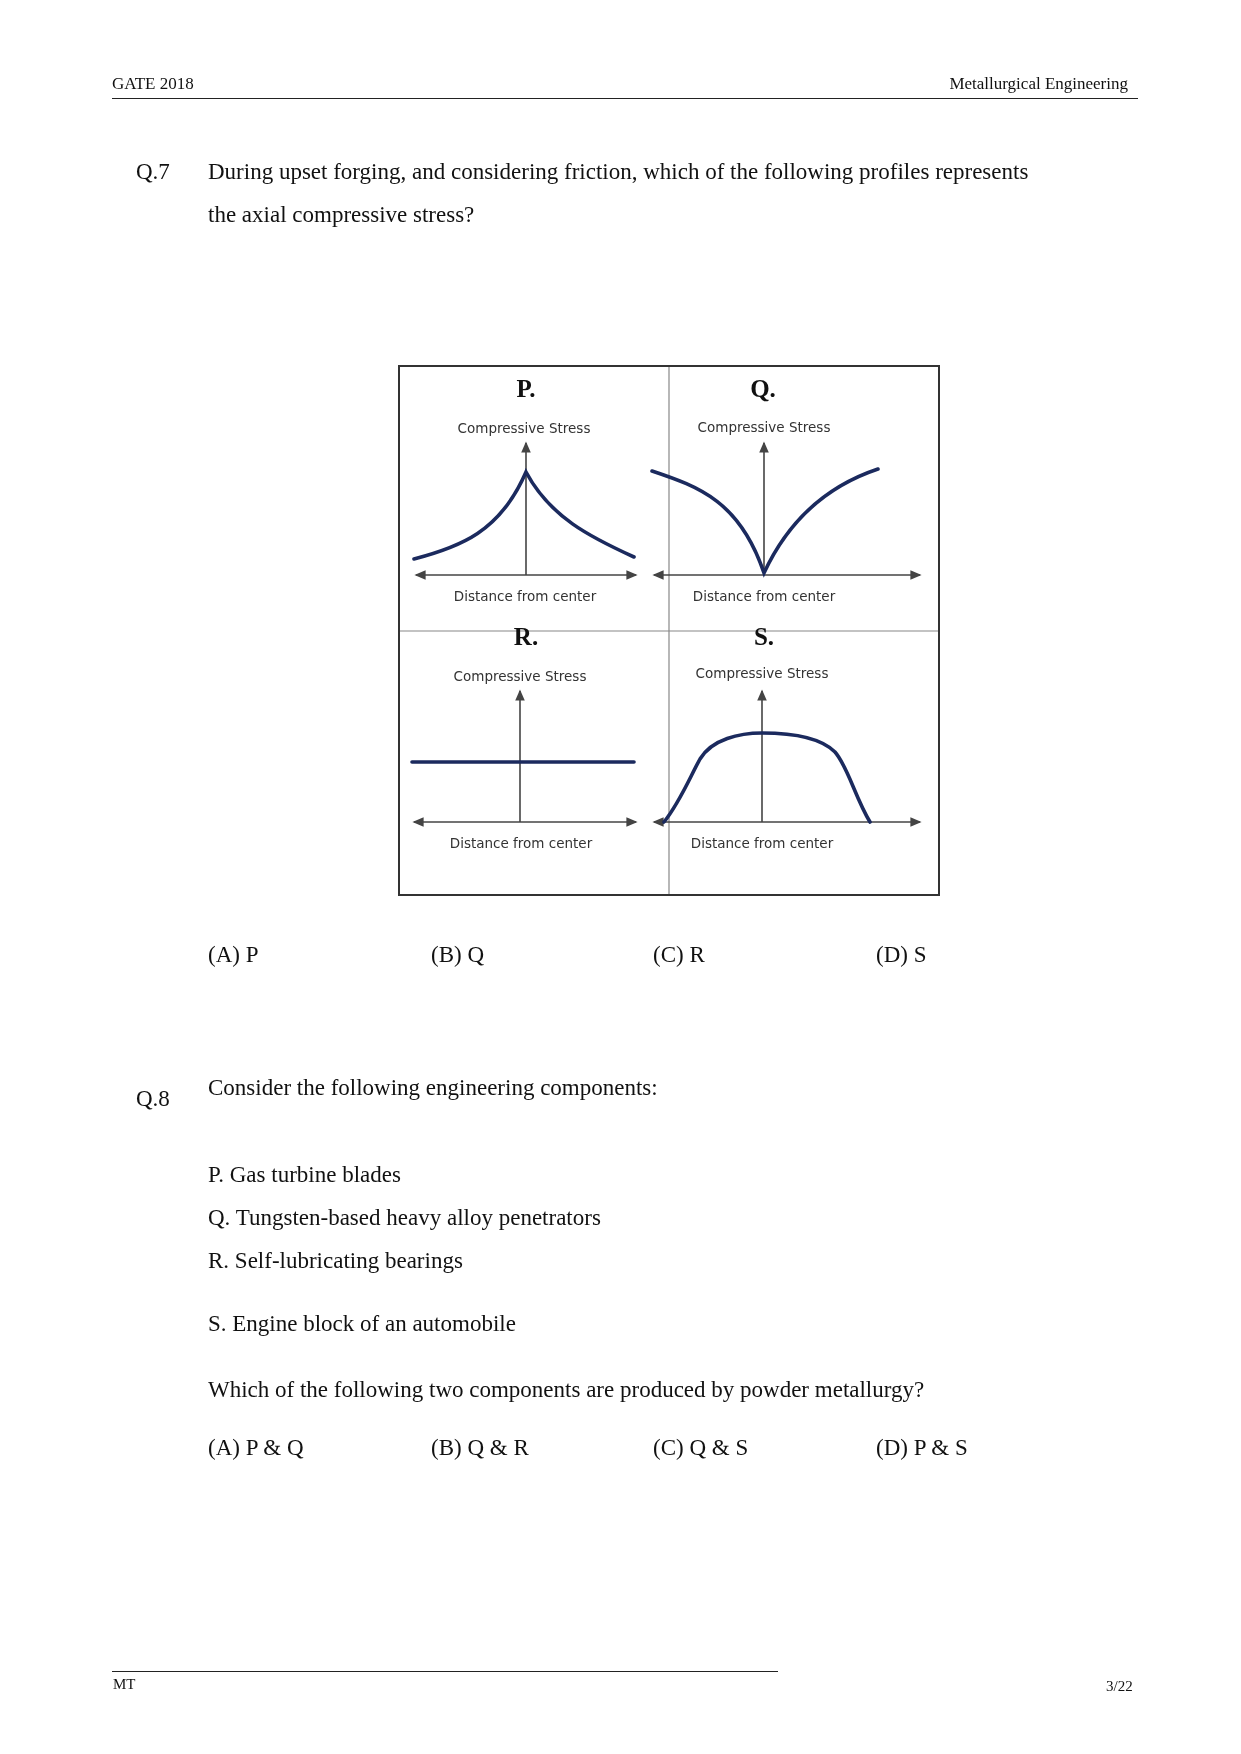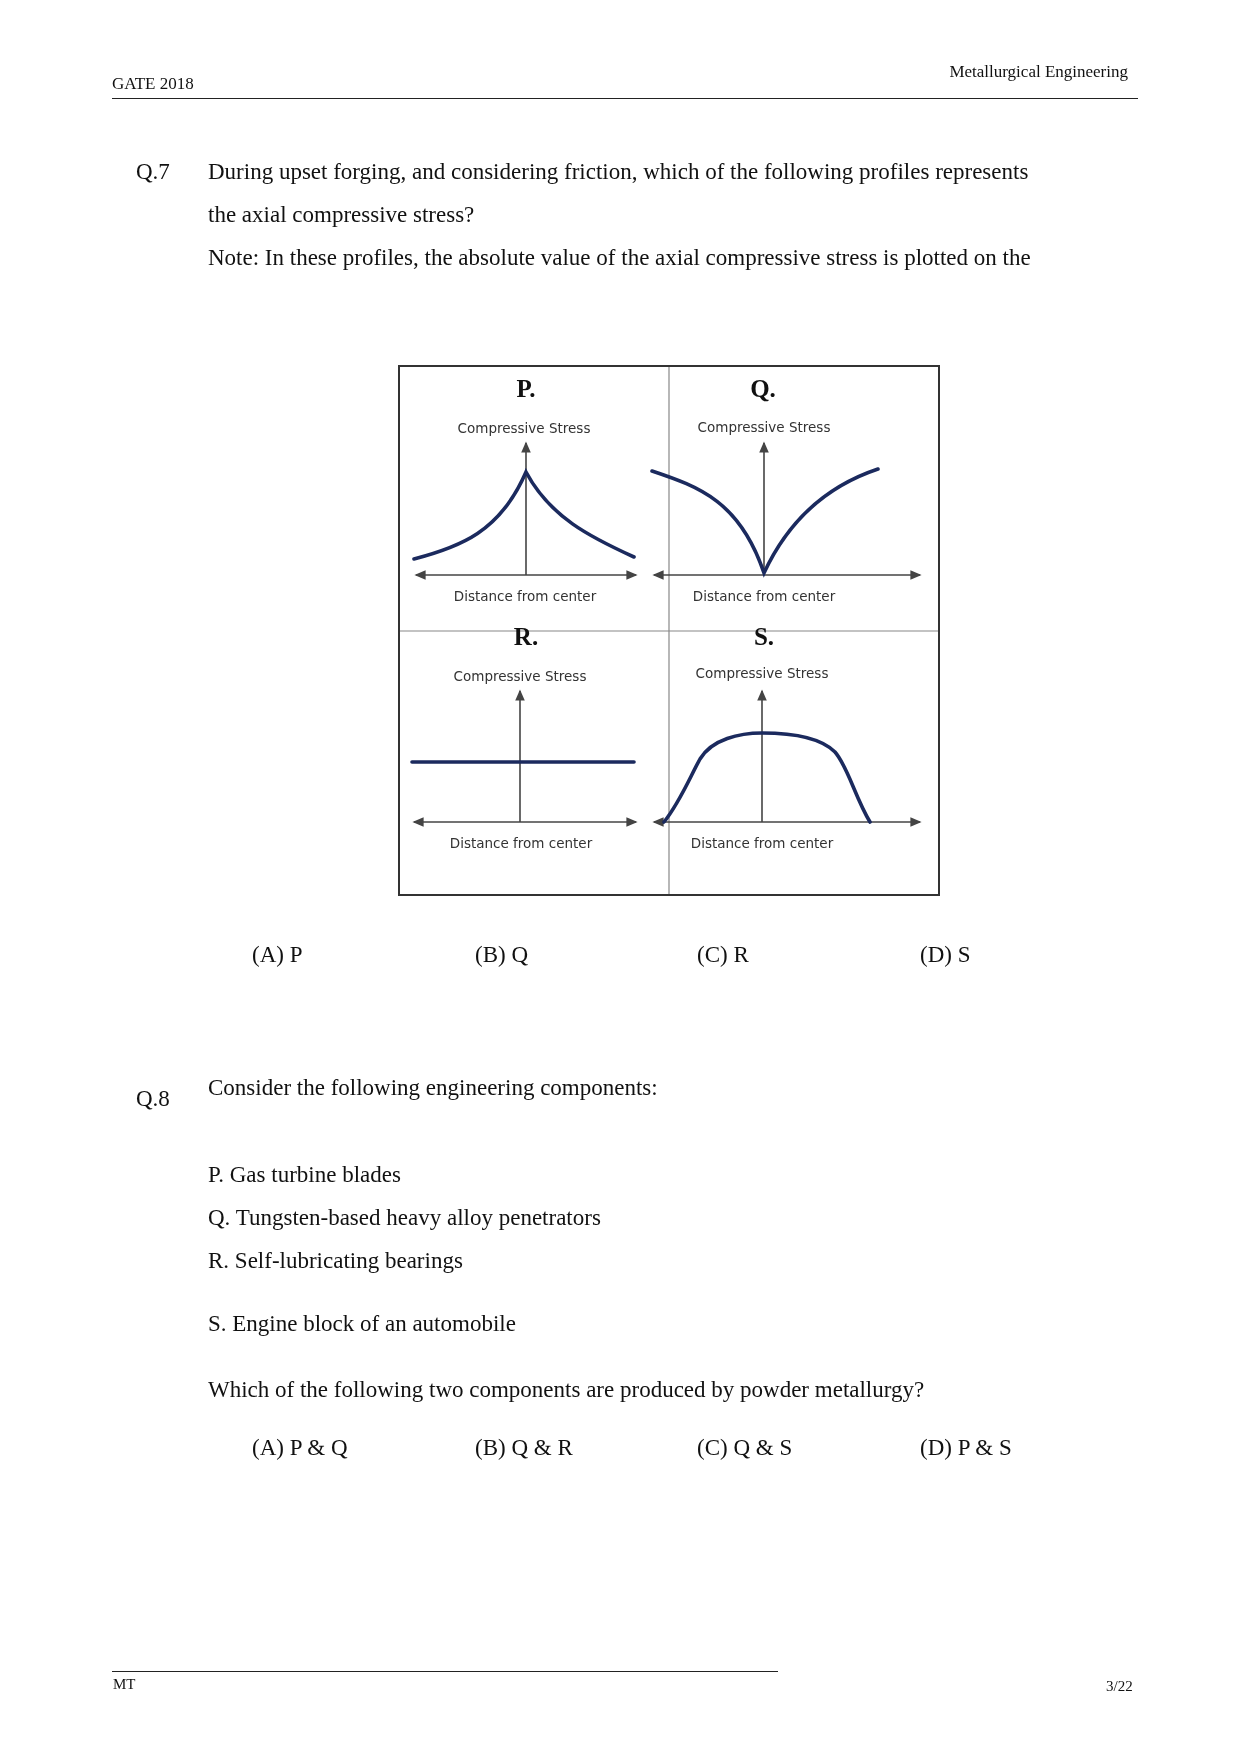--- a/index.html
+++ b/index.html
@@ -1,27 +1,27 @@
 <!DOCTYPE html>
 <html><head>
 <meta charset="utf-8">
 <style>
   html,body{margin:0;padding:0;background:#fff;}
   body{width:1241px;height:1754px;position:relative;font-family:"Liberation Serif","DejaVu Serif",serif;color:#111;overflow:hidden;}
   .hdr{position:absolute;top:74px;left:112px;width:1026px;height:24px;border-bottom:1.5px solid #222;font-size:17px;}
   .hdr .l{position:absolute;left:0;bottom:4px;}
-  .hdr .r{position:absolute;right:10px;bottom:16px;}
+  .hdr .r{position:absolute;right:10px;bottom:4px;}
   .ftr-line{position:absolute;top:1671px;left:112px;width:666px;border-top:1.5px solid #222;}
   .ftr-l{position:absolute;top:1676px;left:113px;font-size:15px;}
   .ftr-r{position:absolute;top:1678px;left:1106px;font-size:15px;}
   .q{position:absolute;font-size:23px;line-height:43px;}
   .qnum{position:absolute;left:136px;}
   .qtext{position:absolute;left:208px;width:920px;}
   .opts{position:absolute;left:208px;font-size:23px;}
-  .opts span{position:absolute;white-space:nowrap;margin-left:44px;}
+  .opts span{position:absolute;white-space:nowrap;}
   .fig{position:absolute;left:398px;top:365px;width:542px;height:531px;border:2px solid #333;box-sizing:border-box;}
   .fig svg{position:absolute;left:0;top:0;}
   .ax{stroke:#444;stroke-width:1.6;fill:none;}
   .curve{stroke:#1b2a5e;stroke-width:3.6;fill:none;stroke-linecap:round;}
   .lbl{font-family:"DejaVu Sans","Liberation Sans",sans-serif;font-size:13.5px;fill:#333;text-anchor:middle;}
   .ttl{font-family:"Liberation Serif",serif;font-size:25px;font-weight:bold;fill:#111;text-anchor:middle;}
   .li{position:absolute;left:208px;font-size:23px;white-space:nowrap;}
 </style>
 </head>
 <body>
@@ -29,21 +29,20 @@
 <div class="hdr">
   <span class="l">GATE 2018</span>
   <span class="r">Metallurgical Engineering</span>
 </div>
 
 <div class="q" style="top:150px;left:0;width:1241px;">
   <span class="qnum" style="top:0;">Q.7</span>
   <div class="qtext">
     <div>During upset forging, and considering friction, which of the following profiles represents</div>
     <div>the axial compressive stress?</div>
-    <div>Note: In these profiles, the absolute value of the axial compressive stress is plotted on the</div>
   </div>
 </div>
 
 <div class="fig">
   <svg width="538" height="527" viewBox="0 0 538 527">
     <line x1="269" y1="0" x2="269" y2="527" stroke="#888" stroke-width="1.2"></line>
     <line x1="0" y1="264" x2="538" y2="264" stroke="#888" stroke-width="1.2"></line>
     <defs>
       <marker id="arr" markerWidth="8" markerHeight="8" refX="6" refY="4" orient="auto">
         <path d="M0,1 L7,4 L0,7 Z" fill="#444"></path>

